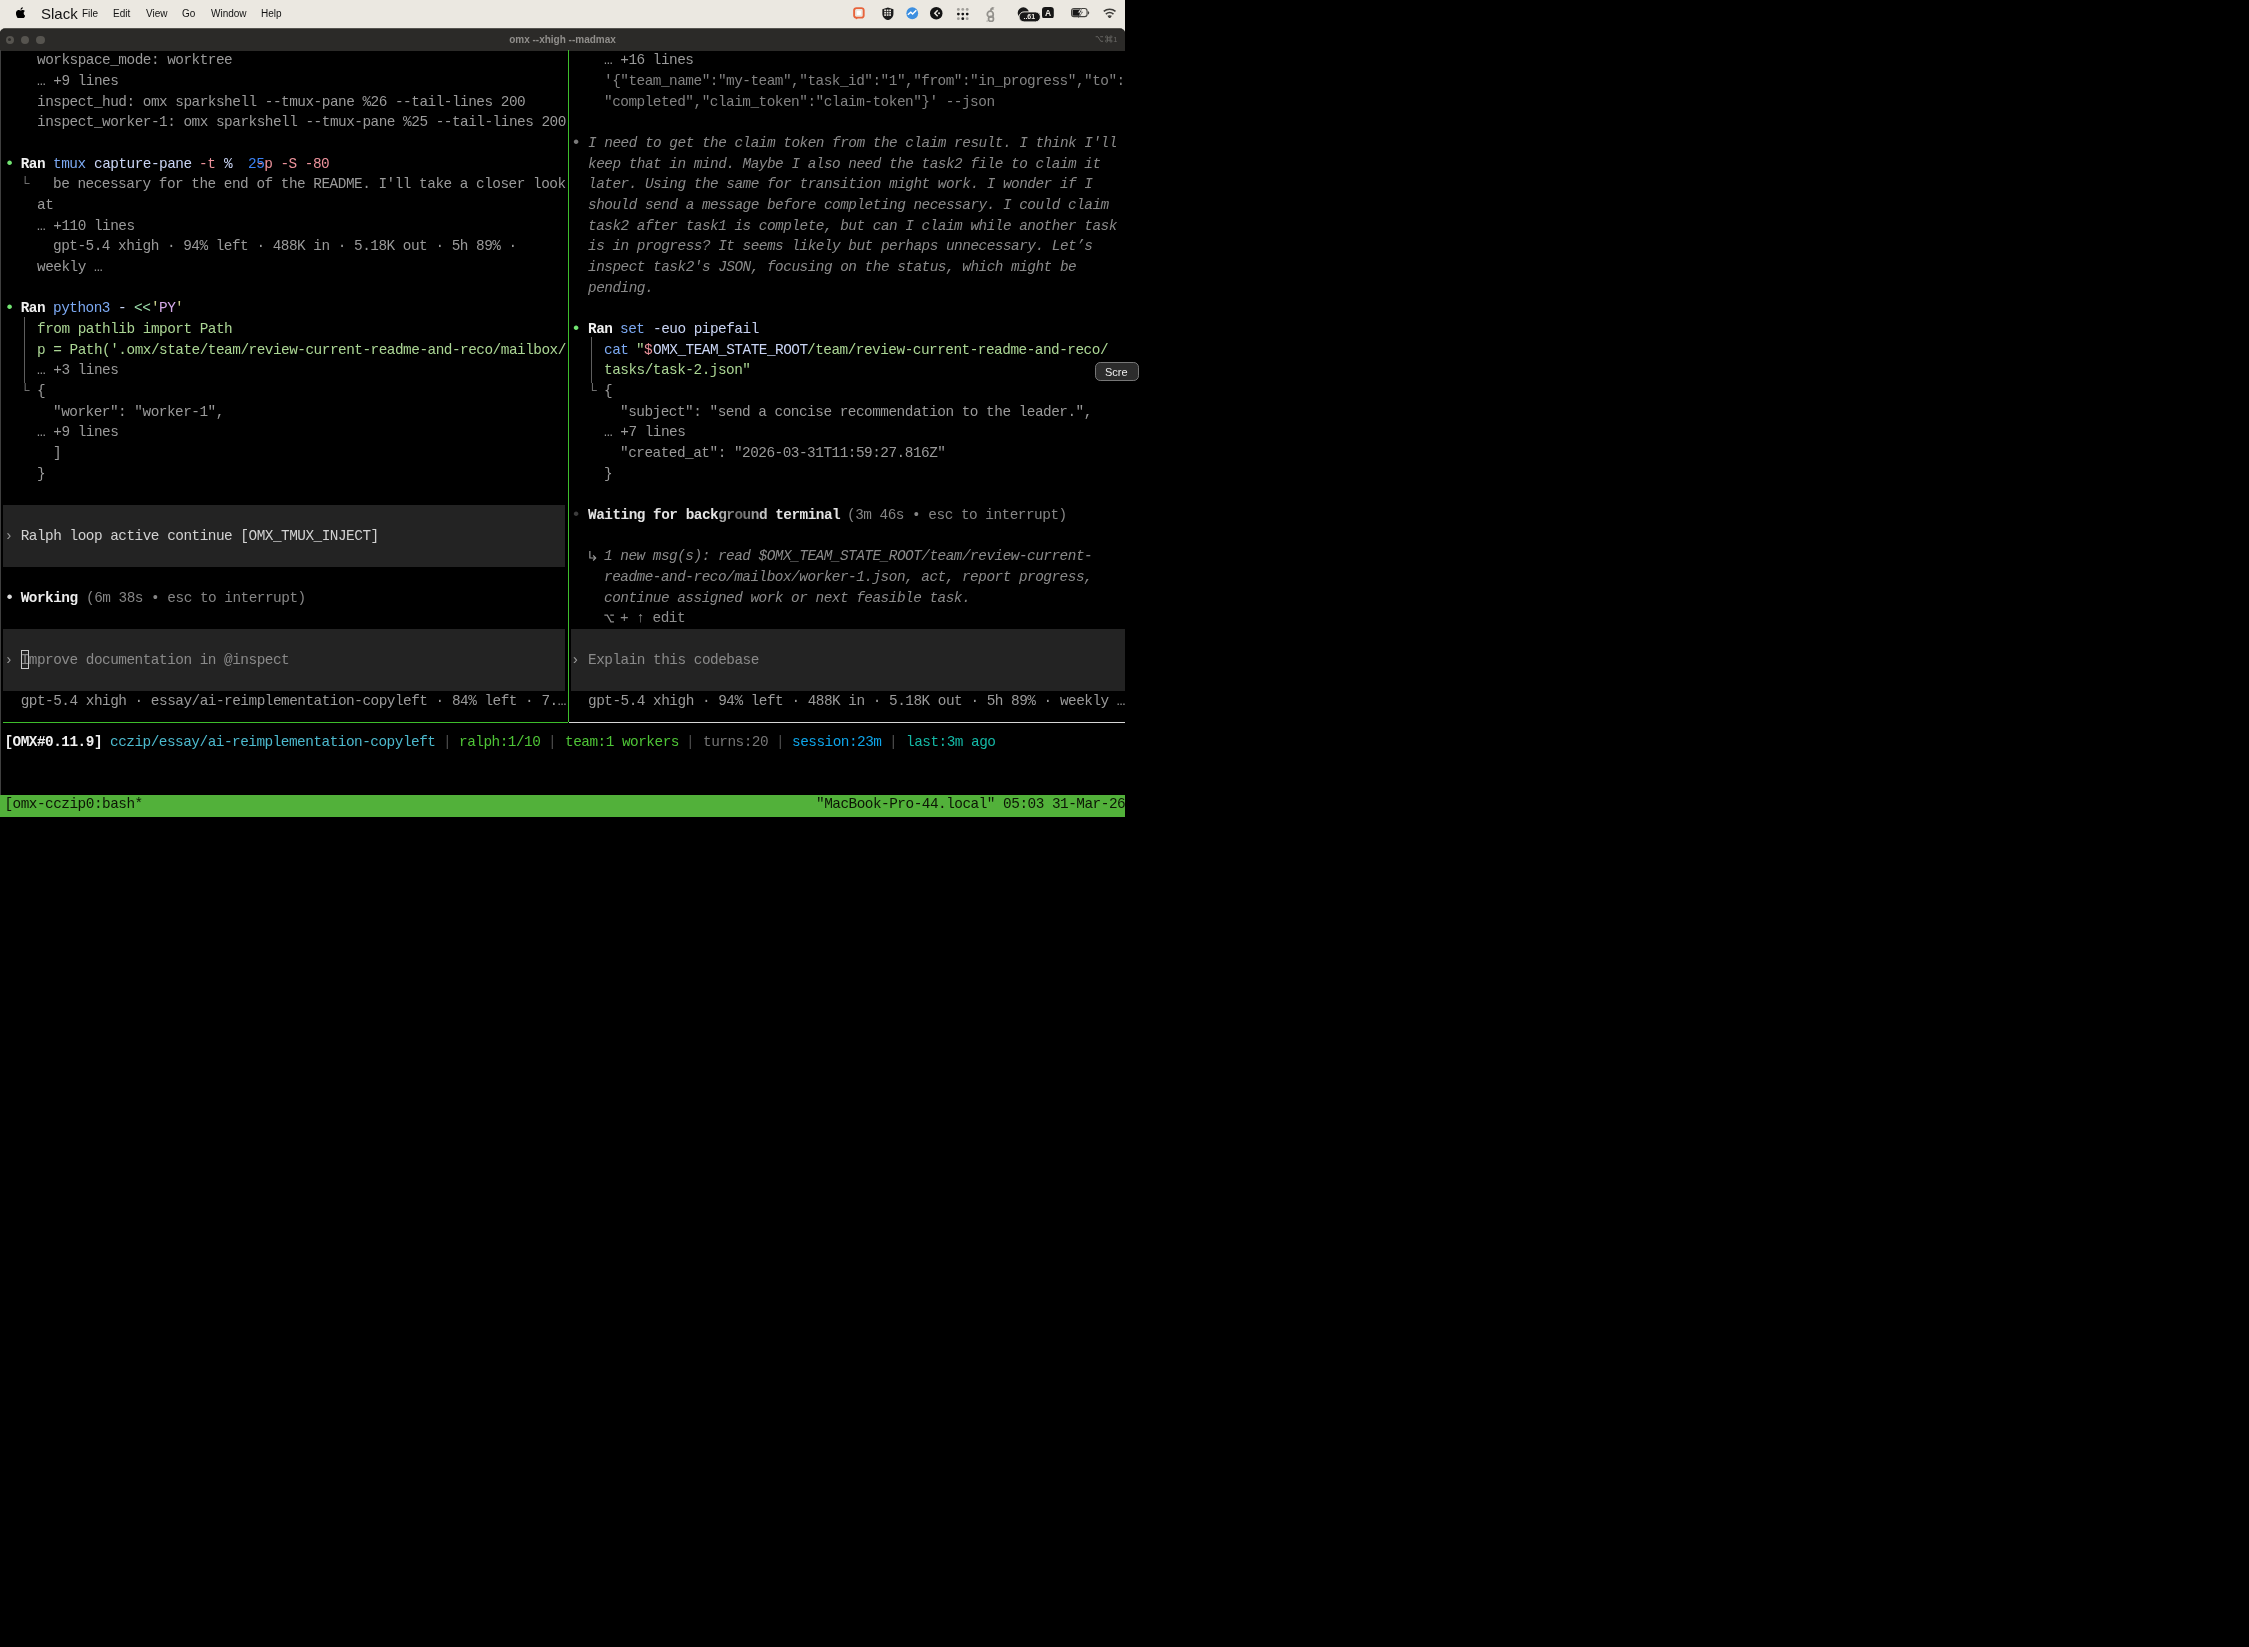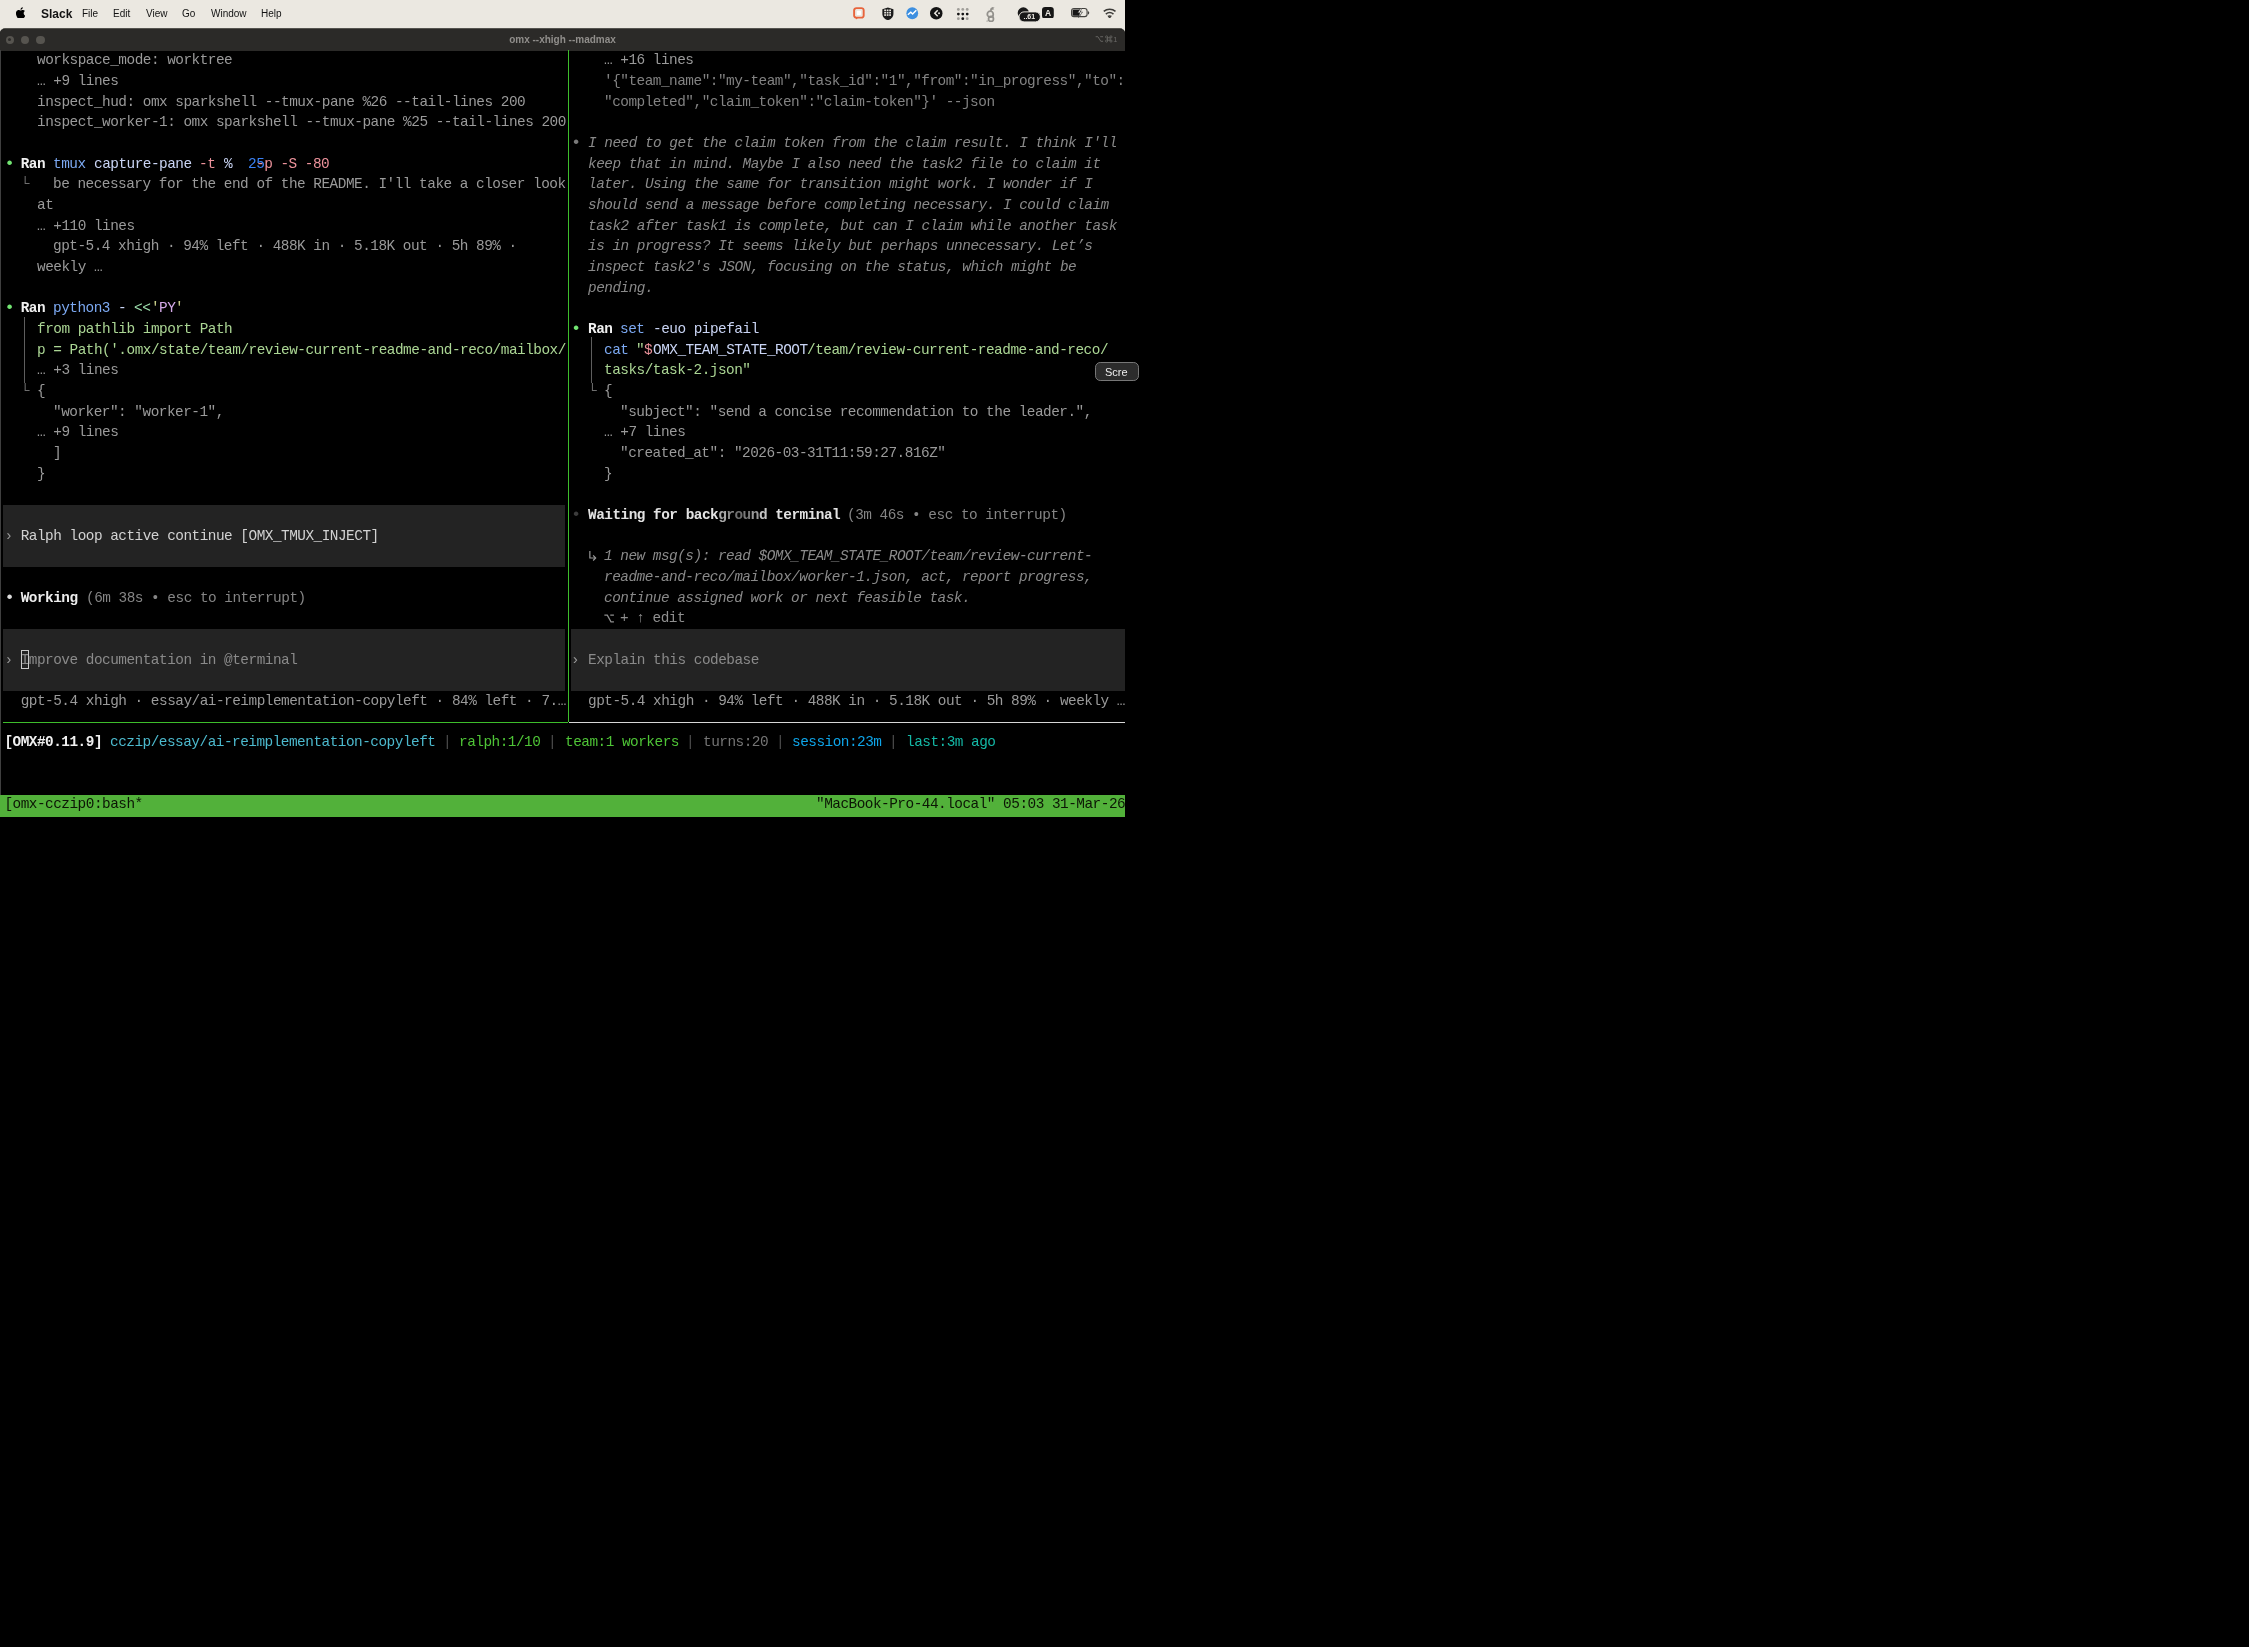--- a/index.html
+++ b/index.html
@@ -15,21 +15,21 @@
 #win{position:absolute;left:0;top:28px;width:1125px;height:796px;background:#000;border-radius:5.2px 5.2px 0 0;overflow:hidden;border-top:0.7px solid #55544f;box-sizing:border-box}
 #titlebar{position:absolute;left:0;top:0;width:1125px;height:22px;background:#2b2a28}
 .tl{position:absolute;top:6.8px;width:8.5px;height:8.5px;border-radius:50%;background:#56544f}
 #title{position:absolute;left:0;top:0;width:1125px;height:22px;text-align:center;font:bold 10px/22px 'Liberation Sans',sans-serif;color:#908e8b}
 </style></head>
 <body>
 <div id="menubar">
 <svg class="ab" style="left:15.5px;top:6.6px" width="9.6" height="11.8" viewBox="0 0 24 29">
       <path fill="#000" d="M19.2 15.4c0-3.6 3-5.4 3.1-5.5-1.7-2.5-4.3-2.8-5.2-2.9-2.2-.2-4.3 1.3-5.5 1.3-1.1 0-2.9-1.3-4.7-1.2C4.5 7.2 2.3 8.5 1 10.7c-2.5 4.4-.6 10.8 1.8 14.4 1.2 1.7 2.6 3.7 4.5 3.6 1.8-.1 2.5-1.2 4.7-1.2 2.2 0 2.8 1.2 4.7 1.1 2-.1 3.2-1.8 4.4-3.5 1.4-2 2-4 2-4.1-.1 0-3.9-1.5-3.9-5.6zM15.5 4.8c1-1.2 1.7-2.9 1.5-4.6-1.4.1-3.2 1-4.2 2.2-.9 1.1-1.7 2.8-1.5 4.4 1.6.2 3.2-.8 4.2-2z"></path>
     </svg>
-<div class="mi" style="left:41px;font-weight:bold;font-size:12px">Slack</div>
+<div class="mi" style="left:41px;font-weight:normal;font-size:15px">Slack</div>
 <div class="mi" style="left:82px">File</div>
 <div class="mi" style="left:113px">Edit</div>
 <div class="mi" style="left:146px">View</div>
 <div class="mi" style="left:182px">Go</div>
 <div class="mi" style="left:211px">Window</div>
 <div class="mi" style="left:261px">Help</div>
 <svg class="ab" style="left:853px;top:7.4px" width="11.8" height="12.5" viewBox="0 0 16 17">
       <rect x="1.5" y="1.5" width="13" height="13" rx="3" fill="none" stroke="#e8643c" stroke-width="2.6"></rect>
       <path d="M4 14 L4 17 L8 14 Z" fill="#e8643c"></path>
       <rect x="5.2" y="5.2" width="5.6" height="5.6" fill="#fff" rx="1"></rect>
@@ -154,21 +154,21 @@
 <div class="t" style="left:53px;top:443px;color:#9a9a9a">]</div>
 <div class="t" style="left:37px;top:464px;color:#9a9a9a">}</div>
 <div class="panel" style="left:3px;top:505px;width:562px;height:62px"></div>
 <div class="t" style="left:4.4px;top:526px;color:#9a9a9a">›</div>
 <div class="t" style="left:20.7px;top:526px;color:#d2d2d2">Ralph loop active continue [OMX_TMUX_INJECT]</div>
 <div class="t bu" style="left:4.4px;top:588px;color:#dcdcdc">•</div>
 <div class="t b" style="left:20.7px;top:588px;color:#ececec">Working</div>
 <div class="t" style="left:86px;top:588px;color:#858585">(6m 38s • esc to interrupt)</div>
 <div class="panel" style="left:3px;top:629px;width:562px;height:62px"></div>
 <div class="t" style="left:4.4px;top:650px;color:#9a9a9a">›</div>
-<div class="t" style="left:20.7px;top:650px;color:#8a8a8a">Improve documentation in @terminal</div>
+<div class="t" style="left:20.7px;top:650px;color:#8a8a8a">Improve documentation in @inspect</div>
 <div class="cursor" style="left:20.7px;top:650px"></div>
 <div class="t" style="left:20.7px;top:691px;color:#9a9a9a">gpt-5.4 xhigh · essay/ai-reimplementation-copyleft · 84% left · 7.…</div>
 <div class="t" style="left:604px;top:50px;color:#9a9a9a">… +16 lines</div>
 <div class="t" style="left:604px;top:71px;color:#828282">'{"team_name":"my-team","task_id":"1","from":"in_progress","to":</div>
 <div class="t" style="left:604px;top:92px;color:#828282">"completed","claim_token":"claim-token"}' --json</div>
 <div class="t bu" style="left:571px;top:133px;color:#7a7a7a">•</div>
 <div class="t i" style="left:588px;top:133px;color:#8a8a8a">I need to get the claim token from the claim result. I think I'll</div>
 <div class="t i" style="left:588px;top:154px;color:#8a8a8a">keep that in mind. Maybe I also need the task2 file to claim it</div>
 <div class="t i" style="left:588px;top:174px;color:#8a8a8a">later. Using the same for transition might work. I wonder if I</div>
 <div class="t i" style="left:588px;top:195px;color:#8a8a8a">should send a message before completing necessary. I could claim</div>

